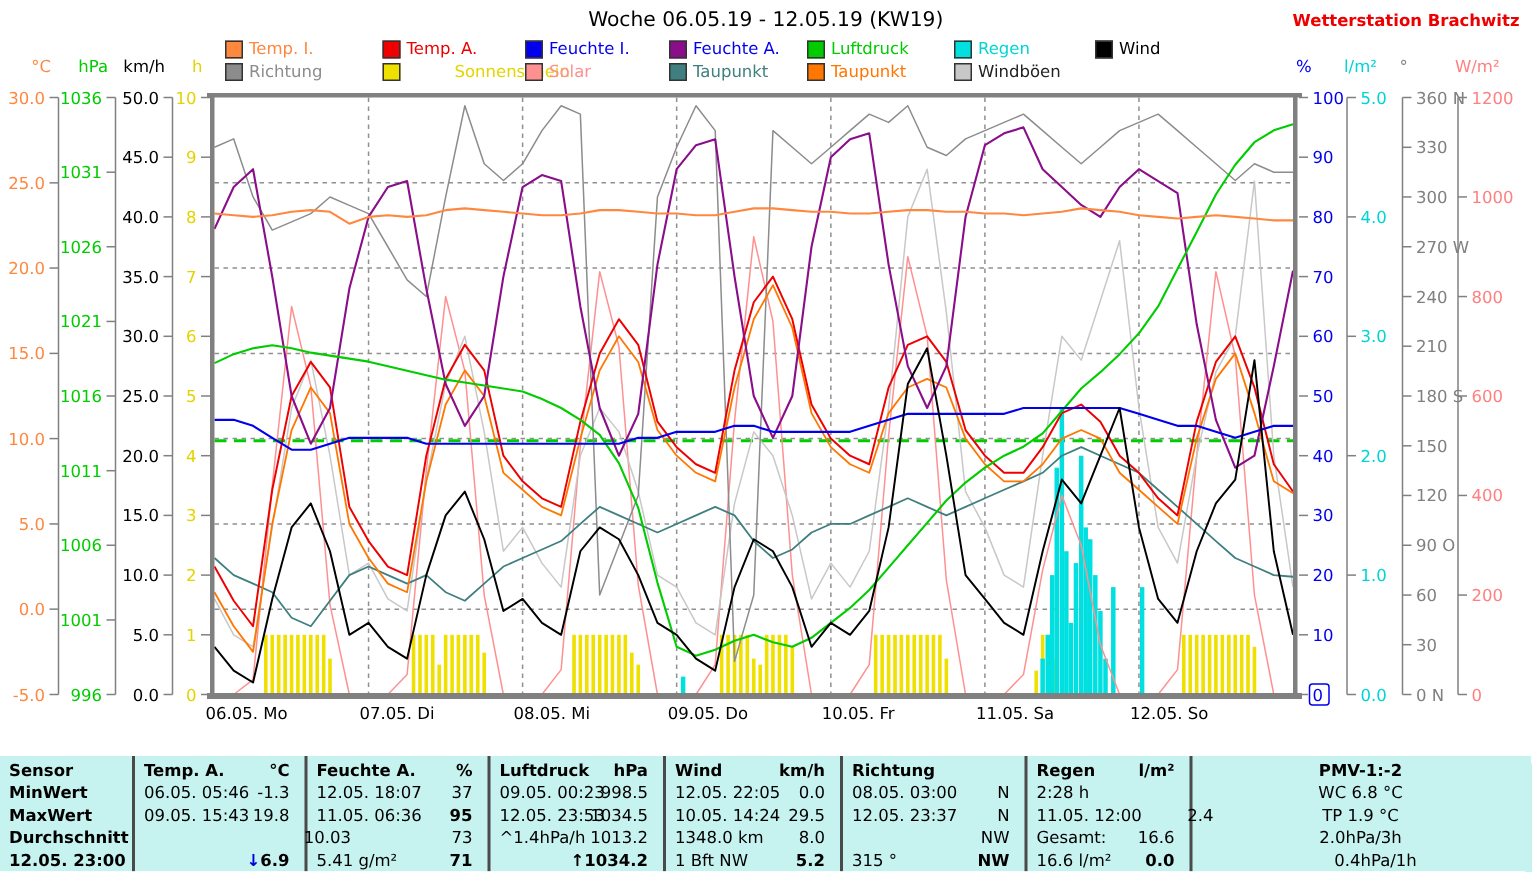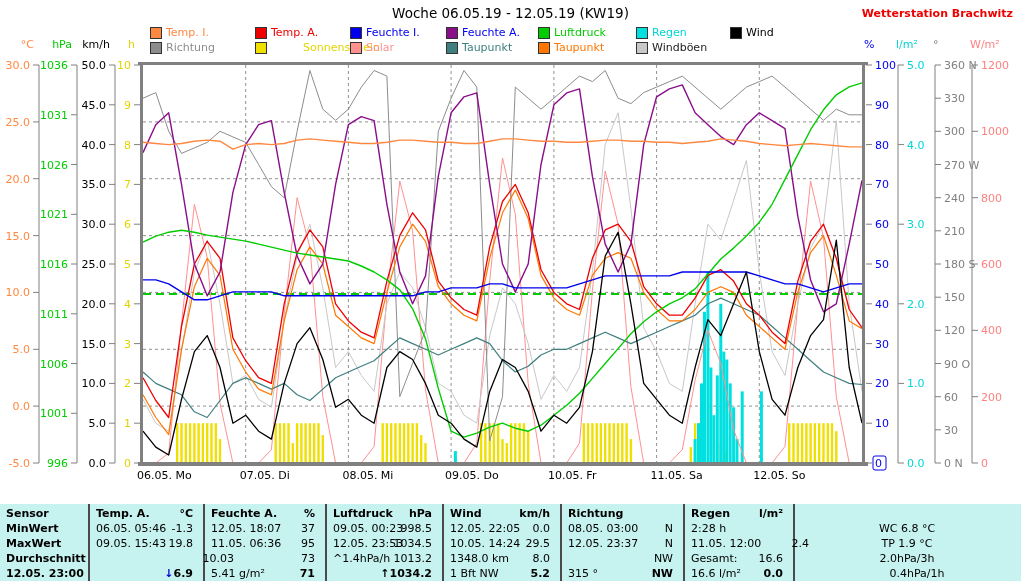--- a/index.html
+++ b/index.html
@@ -391,21 +391,21 @@
       <div class="cell" style="left: 88px; top: 17px; width: 105px; text-align: right; font-weight: normal;">-1.3</div>
       <div class="cell" style="left: 96px; top: 32px;">09.05. 15:43</div>
       <div class="cell" style="left: 88px; top: 32px; width: 105px; text-align: right; font-weight: normal;">19.8</div>
       <div class="cell" style="left: 88px; top: 47px; width: 105px; text-align: right; font-weight: normal; padding-left: 41px;">10.03</div>
       <div class="cell" style="left: 88px; top: 62px; width: 105px; text-align: right; font-weight: bold;"><span style="color: rgb(0, 0, 221);">↓</span>6.9</div>
       <div class="cell" style="left: 211px; top: 2px; font-weight: bold;">Feuchte A.</div>
       <div class="cell" style="left: 203px; top: 2px; width: 112px; text-align: right; font-weight: bold;">%</div>
       <div class="cell" style="left: 211px; top: 17px;">12.05. 18:07</div>
       <div class="cell" style="left: 203px; top: 17px; width: 112px; text-align: right; font-weight: normal;">37</div>
       <div class="cell" style="left: 211px; top: 32px;">11.05. 06:36</div>
-      <div class="cell" style="left: 203px; top: 32px; width: 112px; text-align: right; font-weight: normal;">95</div>
+      <div class="cell" style="left: 203px; top: 32px; width: 112px; text-align: right; font-weight: bold;">95</div>
       <div class="cell" style="left: 203px; top: 47px; width: 112px; text-align: right; font-weight: normal;">73</div>
       <div class="cell" style="left: 211px; top: 62px;">5.41 g/m²</div>
       <div class="cell" style="left: 203px; top: 62px; width: 112px; text-align: right; font-weight: bold;">71</div>
       <div class="cell" style="left: 333px; top: 2px; font-weight: bold;">Luftdruck</div>
       <div class="cell" style="left: 325px; top: 2px; width: 107px; text-align: right; font-weight: bold;">hPa</div>
       <div class="cell" style="left: 333px; top: 17px;">09.05. 00:23</div>
       <div class="cell" style="left: 325px; top: 17px; width: 107px; text-align: right; font-weight: normal;">998.5</div>
       <div class="cell" style="left: 333px; top: 32px;">12.05. 23:53</div>
       <div class="cell" style="left: 325px; top: 32px; width: 107px; text-align: right; font-weight: normal;">1034.5</div>
       <div class="cell" style="left: 333px; top: 47px;">^1.4hPa/h</div>
@@ -431,18 +431,19 @@
       <div class="cell" style="left: 560px; top: 62px; width: 113px; text-align: right; font-weight: bold;">NW</div>
       <div class="cell" style="left: 691px; top: 2px; font-weight: bold;">Regen</div>
       <div class="cell" style="left: 683px; top: 2px; width: 100px; text-align: right; font-weight: bold;">l/m²</div>
       <div class="cell" style="left: 691px; top: 17px;">2:28 h</div>
       <div class="cell" style="left: 691px; top: 32px;">11.05. 12:00</div>
       <div class="cell" style="left: 683px; top: 32px; width: 100px; text-align: right; font-weight: normal; margin-left: 26px;">2.4</div>
       <div class="cell" style="left: 691px; top: 47px;">Gesamt:</div>
       <div class="cell" style="left: 683px; top: 47px; width: 100px; text-align: right; font-weight: normal;">16.6</div>
       <div class="cell" style="left: 691px; top: 62px;">16.6 l/m²</div>
       <div class="cell" style="left: 683px; top: 62px; width: 100px; text-align: right; font-weight: bold;">0.0</div>
+      <div class="cell" style="left: 793px; top: 2px; width: 228px; text-align: center; font-weight: bold;">PMV-1:-2</div>
       <div class="cell" style="left: 793px; top: 17px; width: 228px; text-align: center; font-weight: normal;">WC 6.8 °C</div>
       <div class="cell" style="left: 793px; top: 32px; width: 228px; text-align: center; font-weight: normal;">TP 1.9 °C</div>
       <div class="cell" style="left: 793px; top: 47px; width: 228px; text-align: center; font-weight: normal;">2.0hPa/3h</div>
       <div class="cell" style="left: 793px; top: 62px; width: 248px; text-align: center; font-weight: normal;">0.4hPa/1h</div>
     </div>
 </div>
 
 </body></html>

